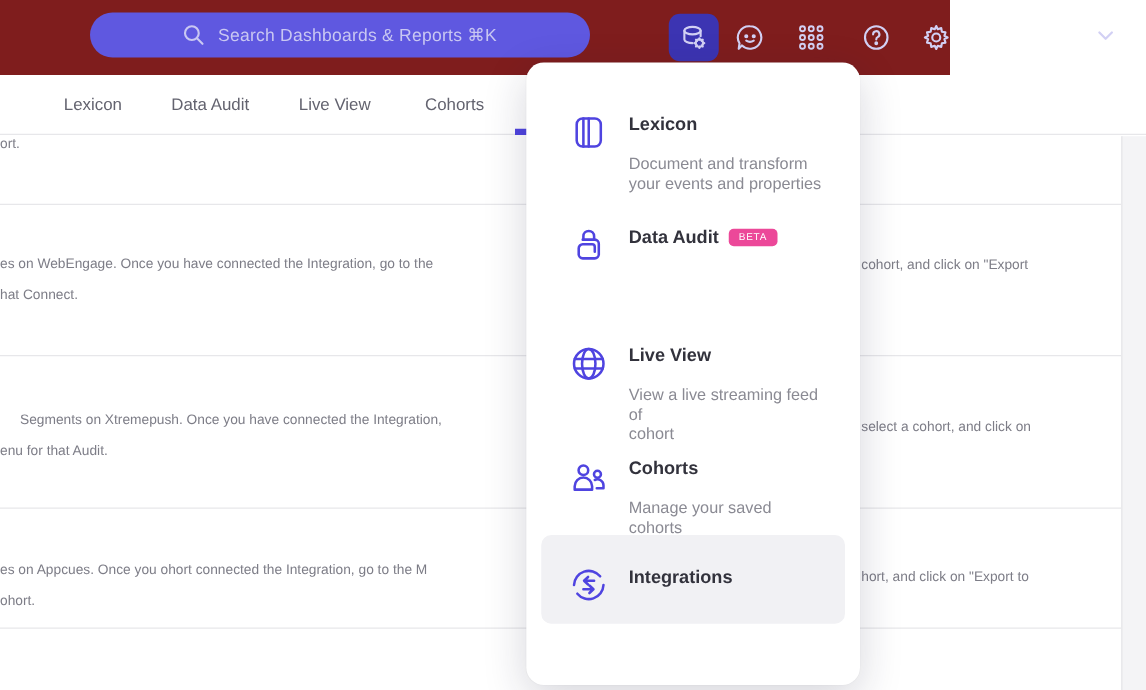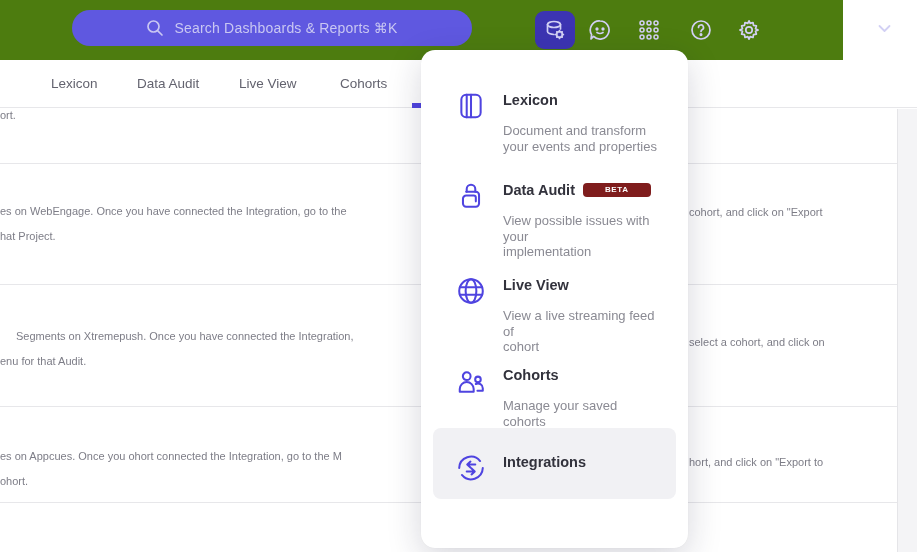--- a/index.html
+++ b/index.html
@@ -4,22 +4,22 @@
 <style>
   * { margin:0; padding:0; box-sizing:border-box; }
   html,body { width:917px; height:552px; overflow:hidden; }
   body {
     font-family:"Liberation Sans", sans-serif;
     position:relative;
     background:#ffffff;
   }
   
   .header {
-    position:absolute; top:0; left:0; width:843px; height:60px;
-    background:#4d7c0f; z-index:10;
+    position:absolute; top:0; left:0; width:760px; height:60px;
+    background:#7f1d1d; z-index:10;
     display:flex; align-items:center;
   }
   .search-pill {
     position:absolute; left:72px; top:10px; width:400px; height:36px;
     background:#5f58e0; border-radius:18px;
     display:flex; align-items:center; justify-content:center; gap:10px;
     cursor:pointer;
   }
   .search-pill span { color:#c9c7f2; font-size:14px; letter-spacing:0.2px; }
   .hdr-icon { position:absolute; top:0; height:60px; display:flex; align-items:center; justify-content:center; cursor:pointer; }
@@ -69,42 +69,42 @@
     padding:10px 14px 10px 23px;
     display:flex; gap:17px; border-radius:8px; cursor:pointer;
   }
   .menu-item.highlighted { background:#f1f1f4; padding-top:24px; padding-bottom:16px; }
   .mi-icon { flex:0 0 30px; width:30px; height:30px; margin-top:1px; }
   .mi-icon svg { stroke:#4f44e0; fill:none; stroke-width:1.9; stroke-linecap:round; stroke-linejoin:round; }
   .mi-text { display:flex; flex-direction:column; }
   .mi-title-row { display:flex; align-items:center; gap:8px; }
   .mi-title { font-size:14.5px; font-weight:bold; color:#32323c; line-height:20px; }
   .mi-badge {
-    background:#7f1d1d; color:#ffffff; font-size:8px; font-weight:bold;
-    letter-spacing:0.6px; padding:3px 22px; border-radius:4px; line-height:1;
+    background:#ec4899; color:#ffffff; font-size:8px; font-weight:normal;
+    letter-spacing:0.6px; padding:3px 8px; border-radius:4px; line-height:1;
   }
   .mi-desc {
     margin-top:13px; font-size:13px; color:#8a8a93; line-height:15.5px;
     white-space:pre-line;
   }
 </style>
 </head>
 <body>
 
 <div>
   <div class="divider" style="top:163px"></div>
   <div class="divider" style="top:284px"></div>
   <div class="divider" style="top:406px"></div>
   <div class="divider" style="top:502px"></div>
 
   <span class="body-text" style="left:0;top:107px">ort.</span>
 
   <span class="body-text" style="left:0;top:203px">es on WebEngage. Once you have connected the Integration, go to the</span>
   <span class="body-text" style="left:689px;top:204px">cohort, and click on "Export</span>
-  <span class="body-text" style="left:0;top:228px">hat Project.</span>
+  <span class="body-text" style="left:0;top:228px">hat Connect.</span>
 
   <span class="body-text" style="left:16px;top:328px">Segments on Xtremepush. Once you have connected the Integration, </span>
   <span class="body-text" style="left:689px;top:334px">select a cohort, and click on</span>
   <span class="body-text" style="left:0;top:353px">enu for that Audit.</span>
 
   <span class="body-text" style="left:0;top:448px">es on Appcues. Once you ohort connected the Integration, go to the M</span>
   <span class="body-text" style="left:689px;top:454px">hort, and click on "Export to</span>
   <span class="body-text" style="left:0;top:473px">ohort.</span>
 </div>
 
@@ -202,22 +202,20 @@
       <svg width="30" height="30" viewBox="0 0 28 28">
         <path d="M10 10 v-2.5 a4 4 0 0 1 8 0 V10"></path>
         <path d="M9.5 10 h9 a3 3 0 0 1 3 3 v8 a3 3 0 0 1 -3 3 h-9 a3 3 0 0 1 -3 -3 v-4.5 a3 3 0 0 1 3 -3 h7 a2 2 0 0 1 2 2 v3.5"></path>
       </svg>
     </div>
     <div class="mi-text">
       <div class="mi-title-row">
         <span class="mi-title">Data Audit</span>
         <span class="mi-badge">BETA</span>
       </div>
-      <span class="mi-desc">View possible issues with your
-implementation</span>
     </div>
   </div>
 
   <div class="menu-item" style="top:215px">
     <div class="mi-icon">
       <svg width="30" height="30" viewBox="0 0 28 28">
         <circle cx="14" cy="14" r="11"></circle>
         <ellipse cx="14" cy="14" rx="5" ry="11"></ellipse>
         <path d="M3.6 10.5 h20.8 M3.6 17.5 h20.8"></path>
       </svg>

